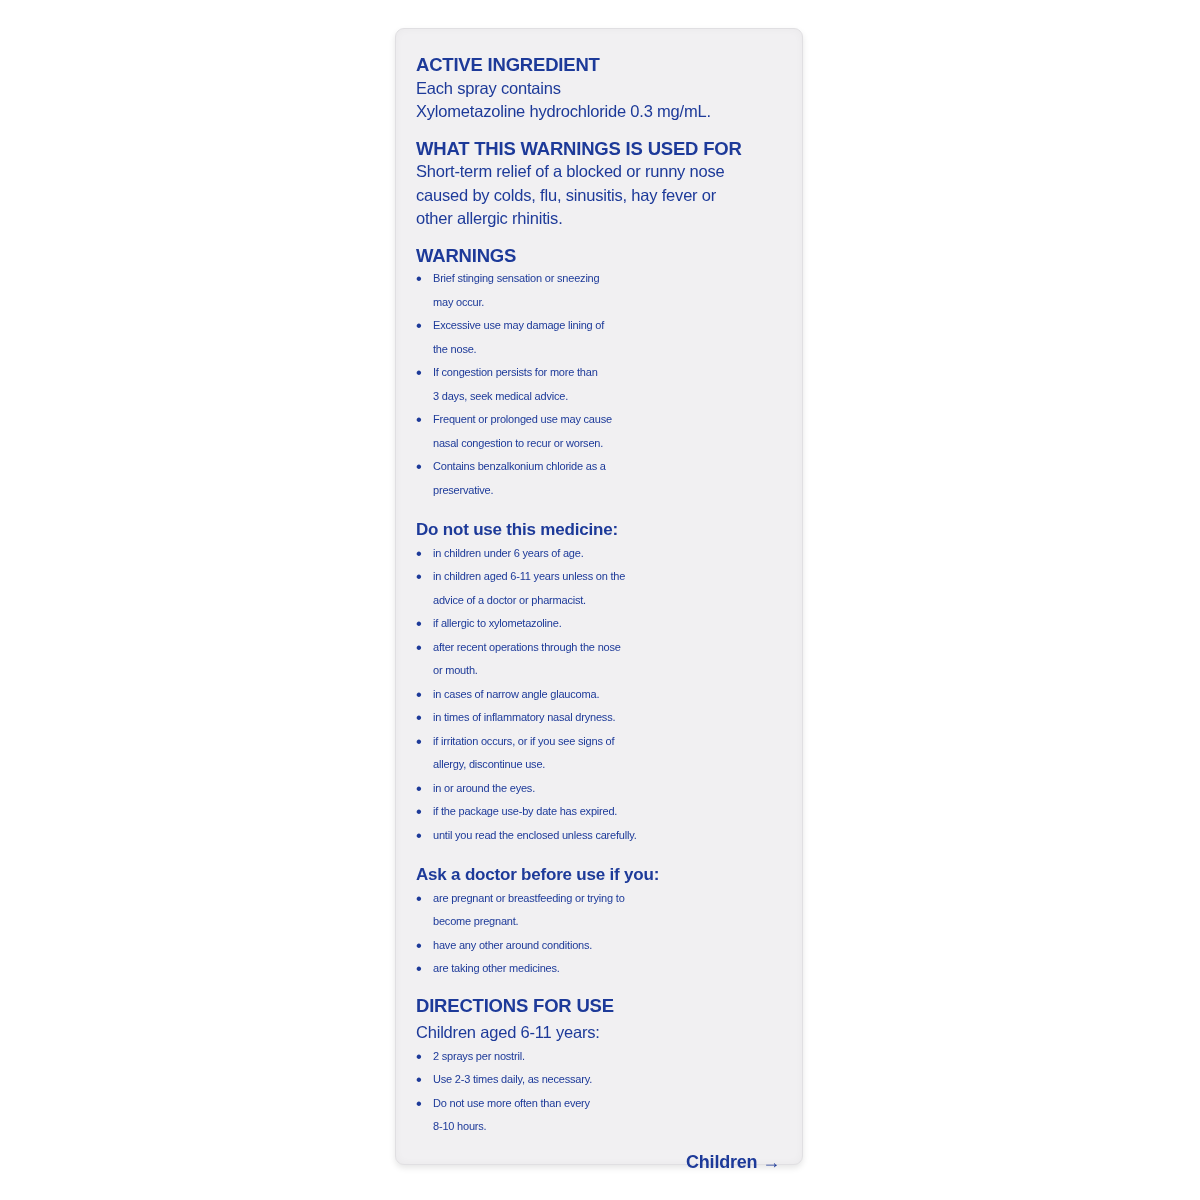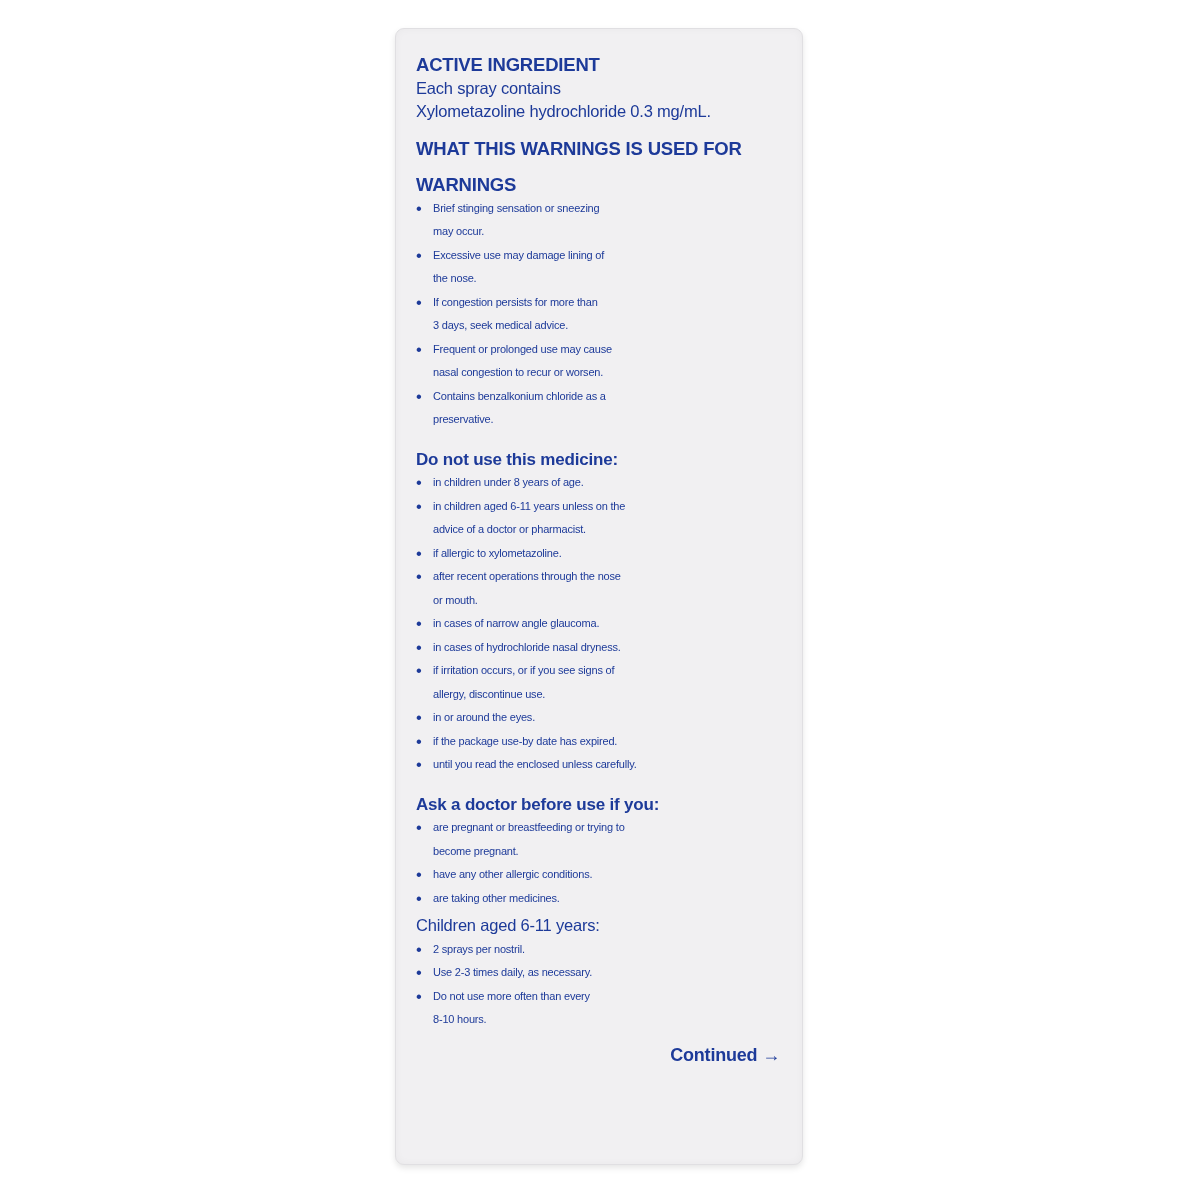--- a/index.html
+++ b/index.html
@@ -88,20 +88,23 @@
   <div class="panel">
 
     <div>
       <div class="heading first">ACTIVE INGREDIENT</div>
       <div class="para">Each spray contains
 Xylometazoline hydrochloride 0.3 mg/mL.</div>
     </div>
 
     <div>
       <div class="heading">WHAT THIS WARNINGS IS USED FOR</div>
+      <div class="para">Short-term relief of a blocked or runny nose
+caused by colds, flu, sinusitis, hay fever or
+other allergic rhinitis.</div>
     </div>
 
     <div>
       <div class="heading">WARNINGS</div>
 
       <div class="bullet-row">
         <span class="dot">•</span>
         <span class="bullet-text">Brief stinging sensation or sneezing
 may occur.</span>
       </div>
@@ -123,21 +126,21 @@
       <div class="bullet-row">
         <span class="dot">•</span>
         <span class="bullet-text">Contains benzalkonium chloride as a
 preservative.</span>
       </div>
 
       <div class="subheading">Do not use this medicine:</div>
 
       <div class="bullet-row">
         <span class="dot">•</span>
-        <span class="bullet-text">in children under 8 years of age.</span>
+        <span class="bullet-text">in children under 6 years of age.</span>
       </div>
       <div class="bullet-row">
         <span class="dot">•</span>
         <span class="bullet-text">in children aged 6-11 years unless on the
 advice of a doctor or pharmacist.</span>
       </div>
       <div class="bullet-row">
         <span class="dot">•</span>
         <span class="bullet-text">if allergic to xylometazoline.</span>
       </div>
@@ -145,21 +148,21 @@
         <span class="dot">•</span>
         <span class="bullet-text">after recent operations through the nose
 or mouth.</span>
       </div>
       <div class="bullet-row">
         <span class="dot">•</span>
         <span class="bullet-text">in cases of narrow angle glaucoma.</span>
       </div>
       <div class="bullet-row">
         <span class="dot">•</span>
-        <span class="bullet-text">in cases of hydrochloride nasal dryness.</span>
+        <span class="bullet-text">in times of inflammatory nasal dryness.</span>
       </div>
       <div class="bullet-row">
         <span class="dot">•</span>
         <span class="bullet-text">if irritation occurs, or if you see signs of
 allergy, discontinue use.</span>
       </div>
       <div class="bullet-row">
         <span class="dot">•</span>
         <span class="bullet-text">in or around the eyes.</span>
       </div>
@@ -174,42 +177,43 @@
 
       <div class="subheading">Ask a doctor before use if you:</div>
 
       <div class="bullet-row">
         <span class="dot">•</span>
         <span class="bullet-text">are pregnant or breastfeeding or trying to
 become pregnant.</span>
       </div>
       <div class="bullet-row">
         <span class="dot">•</span>
-        <span class="bullet-text">have any other allergic conditions.</span>
+        <span class="bullet-text">have any other around conditions.</span>
       </div>
       <div class="bullet-row">
         <span class="dot">•</span>
         <span class="bullet-text">are taking other medicines.</span>
       </div>
     </div>
 
     <div>
+      <div class="heading">DIRECTIONS FOR USE</div>
       <div class="para subheading-regular" style="margin-top:4px;">Children aged 6-11 years:</div>
 
       <div class="bullet-row">
         <span class="dot">•</span>
         <span class="bullet-text">2 sprays per nostril.</span>
       </div>
       <div class="bullet-row">
         <span class="dot">•</span>
         <span class="bullet-text">Use 2-3 times daily, as necessary.</span>
       </div>
       <div class="bullet-row">
         <span class="dot">•</span>
         <span class="bullet-text">Do not use more often than every
 8-10 hours.</span>
       </div>
     </div>
 
-    <div class="footer">Continued →</div>
+    <div class="footer">Children →</div>
 
   </div>
 </div>
 
 </body></html>

